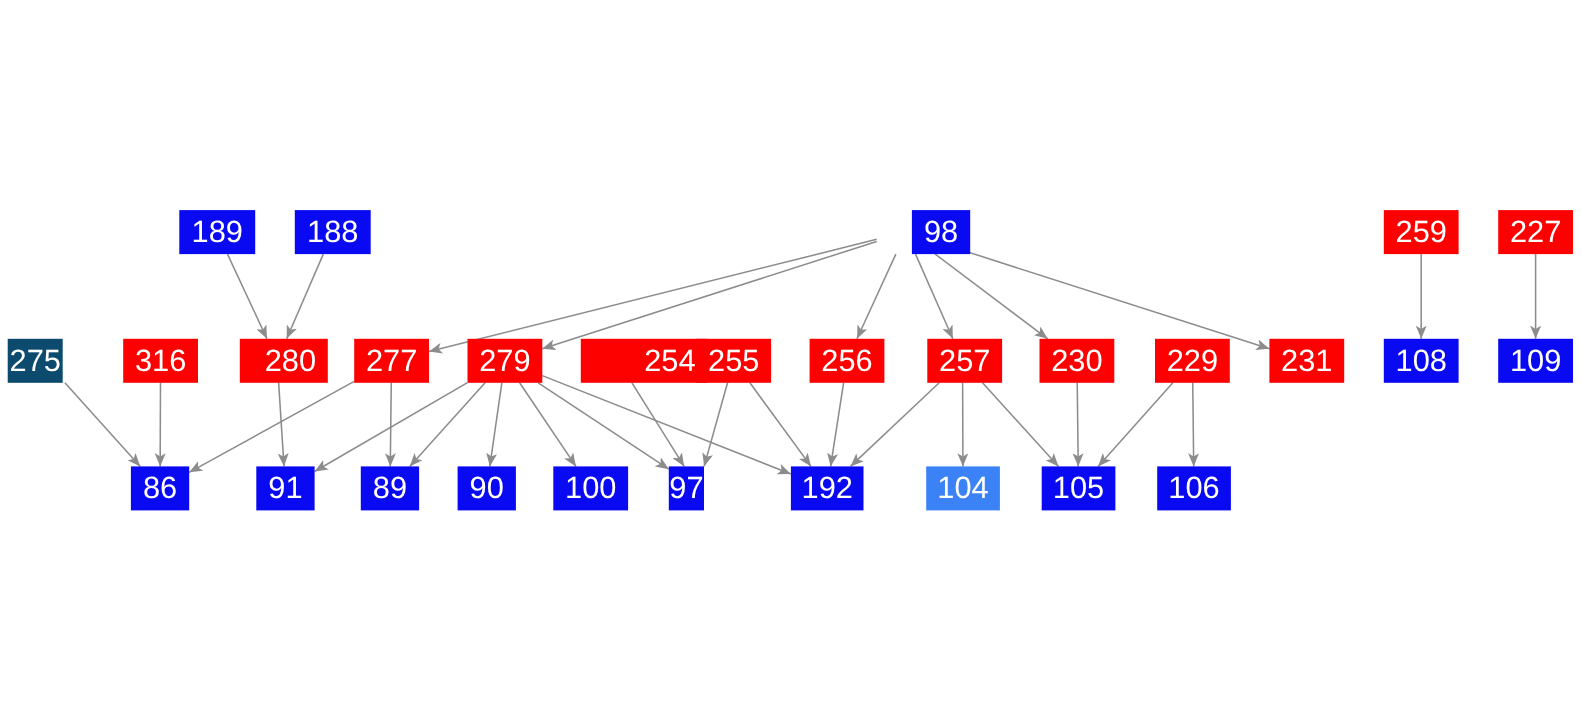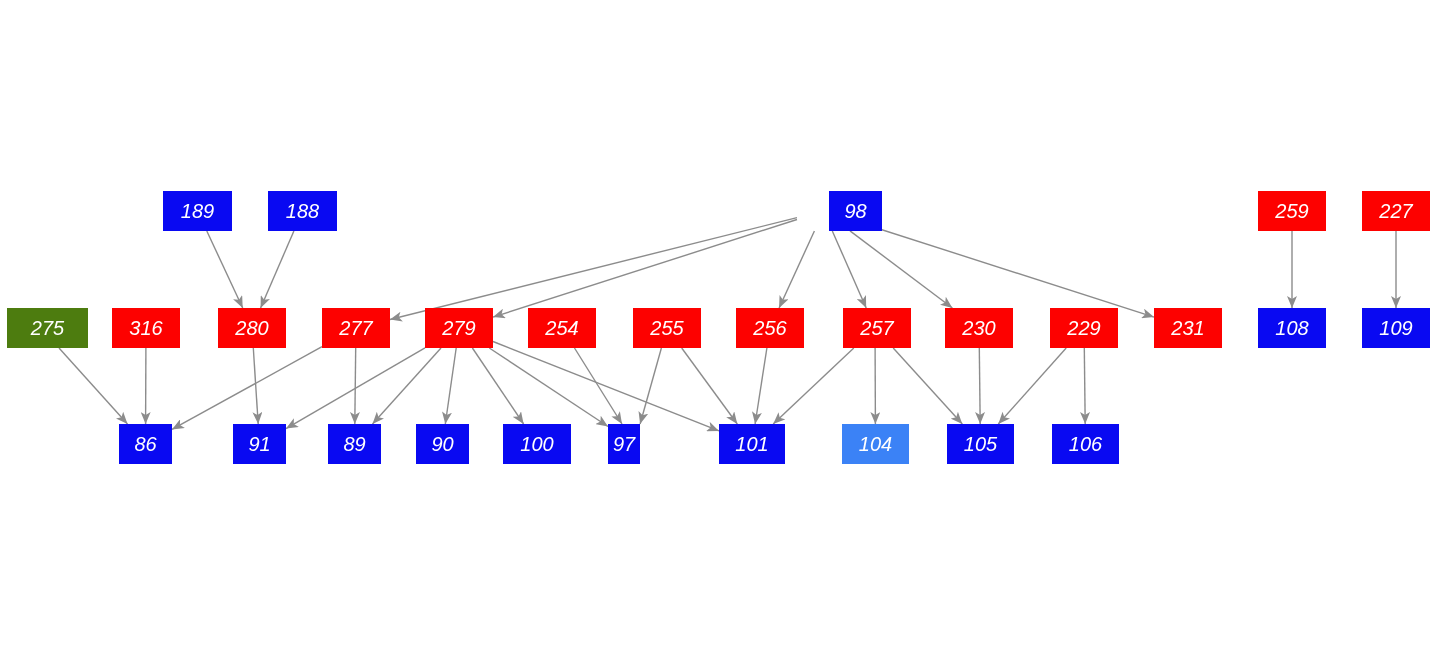--- a/index.html
+++ b/index.html
@@ -28,25 +28,24 @@
     top: 0;
     width: 100%;
     height: 100%;
   }
   .node {
     position: absolute;
     display: flex;
     align-items: center;
     justify-content: center;
     color: #ffffff;
-    font-size: 20px;
+    font-size: 28px;
     line-height: 1;
     user-select: none;
     cursor: pointer;
-    font-style: italic;
   }
   .edge-line {
     stroke-width: 1.4px;
     fill: none;
   }
 </style>
 </head>
 <body>
 
 <div class="graph-canvas">
@@ -89,38 +88,38 @@
         <line x1="1066.2" y1="348.0" x2="998.3" y2="424.0" class="edge-line" stroke="#8c8c8c" marker-end="url(#arrowhead)"></line>
         <line x1="1084.3" y1="348.0" x2="1085.2" y2="424.0" class="edge-line" stroke="#8c8c8c" marker-end="url(#arrowhead)"></line>
       </g>
   </svg>
   <div id="nodes-layer">
       <div class="node" style="left: 163px; top: 191px; width: 69px; height: 40px; background: rgb(9, 9, 242); color: rgb(255, 255, 255);">189</div>
       <div class="node" style="left: 268px; top: 191px; width: 69px; height: 40px; background: rgb(9, 9, 242); color: rgb(255, 255, 255);">188</div>
       <div class="node" style="left: 797px; top: 191px; width: 53px; height: 40px; background: rgb(9, 9, 242); color: rgb(255, 255, 255); margin-left: 32px;">98</div>
       <div class="node" style="left: 1258px; top: 191px; width: 68px; height: 40px; background: rgb(253, 1, 0); color: rgb(255, 255, 255);">259</div>
       <div class="node" style="left: 1362px; top: 191px; width: 68px; height: 40px; background: rgb(253, 1, 0); color: rgb(255, 255, 255);">227</div>
-      <div class="node" style="left: 7px; top: 308px; width: 81px; height: 40px; background: #4d7c0f; color: rgb(255, 255, 255);">275</div>
+      <div class="node" style="left: 7px; top: 308px; width: 50px; height: 40px; background: #0c4a6e; color: rgb(255, 255, 255);">275</div>
       <div class="node" style="left: 112px; top: 308px; width: 68px; height: 40px; background: rgb(253, 1, 0); color: rgb(255, 255, 255);">316</div>
-      <div class="node" style="left: 218px; top: 308px; width: 68px; height: 40px; background: rgb(253, 1, 0); color: rgb(255, 255, 255);">280</div>
+      <div class="node" style="left: 218px; top: 308px; width: 68px; height: 40px; background: rgb(253, 1, 0); color: rgb(255, 255, 255); padding-left: 12px;">280</div>
       <div class="node" style="left: 322px; top: 308px; width: 68px; height: 40px; background: rgb(253, 1, 0); color: rgb(255, 255, 255);">277</div>
       <div class="node" style="left: 425px; top: 308px; width: 68px; height: 40px; background: rgb(253, 1, 0); color: rgb(255, 255, 255);">279</div>
-      <div class="node" style="left: 528px; top: 308px; width: 68px; height: 40px; background: rgb(253, 1, 0); color: rgb(255, 255, 255);">254</div>
+      <div class="node" style="left: 528px; top: 308px; width: 68px; height: 40px; background: rgb(253, 1, 0); color: rgb(255, 255, 255); padding-left: 47px;">254</div>
       <div class="node" style="left: 633px; top: 308px; width: 68px; height: 40px; background: rgb(253, 1, 0); color: rgb(255, 255, 255);">255</div>
       <div class="node" style="left: 736px; top: 308px; width: 68px; height: 40px; background: rgb(253, 1, 0); color: rgb(255, 255, 255);">256</div>
       <div class="node" style="left: 843px; top: 308px; width: 68px; height: 40px; background: rgb(253, 1, 0); color: rgb(255, 255, 255);">257</div>
       <div class="node" style="left: 945px; top: 308px; width: 68px; height: 40px; background: rgb(253, 1, 0); color: rgb(255, 255, 255);">230</div>
       <div class="node" style="left: 1050px; top: 308px; width: 68px; height: 40px; background: rgb(253, 1, 0); color: rgb(255, 255, 255);">229</div>
       <div class="node" style="left: 1154px; top: 308px; width: 68px; height: 40px; background: rgb(253, 1, 0); color: rgb(255, 255, 255);">231</div>
       <div class="node" style="left: 1258px; top: 308px; width: 68px; height: 40px; background: rgb(9, 9, 242); color: rgb(255, 255, 255);">108</div>
       <div class="node" style="left: 1362px; top: 308px; width: 68px; height: 40px; background: rgb(9, 9, 242); color: rgb(255, 255, 255);">109</div>
       <div class="node" style="left: 119px; top: 424px; width: 53px; height: 40px; background: rgb(9, 9, 242); color: rgb(255, 255, 255);">86</div>
       <div class="node" style="left: 233px; top: 424px; width: 53px; height: 40px; background: rgb(9, 9, 242); color: rgb(255, 255, 255); text-align: right;">91</div>
       <div class="node" style="left: 328px; top: 424px; width: 53px; height: 40px; background: rgb(9, 9, 242); color: rgb(255, 255, 255);">89</div>
       <div class="node" style="left: 416px; top: 424px; width: 53px; height: 40px; background: rgb(9, 9, 242); color: rgb(255, 255, 255);">90</div>
       <div class="node" style="left: 503px; top: 424px; width: 68px; height: 40px; background: rgb(9, 9, 242); color: rgb(255, 255, 255);">100</div>
       <div class="node" style="left: 608px; top: 424px; width: 32px; height: 40px; background: rgb(9, 9, 242); color: rgb(255, 255, 255);">97</div>
-      <div class="node" style="left: 719px; top: 424px; width: 66px; height: 40px; background: rgb(9, 9, 242); color: rgb(255, 255, 255);">101</div>
+      <div class="node" style="left: 719px; top: 424px; width: 66px; height: 40px; background: rgb(9, 9, 242); color: rgb(255, 255, 255);">192</div>
       <div class="node" style="left: 842px; top: 424px; width: 67px; height: 40px; background: #3b82f6; color: rgb(255, 255, 255);">104</div>
       <div class="node" style="left: 947px; top: 424px; width: 67px; height: 40px; background: rgb(9, 9, 242); color: rgb(255, 255, 255);">105</div>
       <div class="node" style="left: 1052px; top: 424px; width: 67px; height: 40px; background: rgb(9, 9, 242); color: rgb(255, 255, 255);">106</div>
     </div>
 </div>
 
 </body></html>

